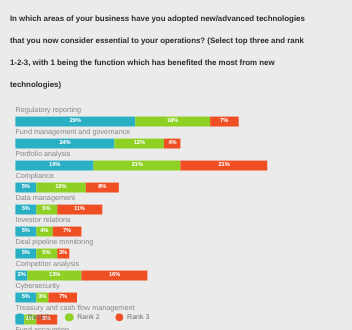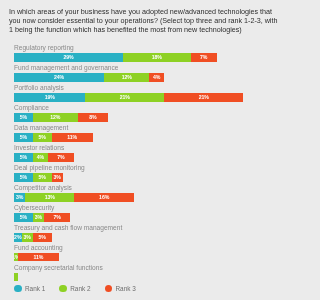--- a/index.html
+++ b/index.html
@@ -16,22 +16,22 @@
   }
   #chart-root {
     width: 286px;
     height: 300px;
     box-sizing: border-box;
     padding: 7px 9px 0 14px;
     position: relative;
   }
   #chart-title {
     font-size: 7.2px;
-    line-height: 9px;
-    font-weight: normal;
+    line-height: 20px;
+    font-weight: bold;
     color: #2d2d2d;
     letter-spacing: -0.02px;
     margin: 0 0 0 -5px;
     width: 272px;
   }
   #bars-area {
     margin-top: 10px;
     margin-left: 0px;
     width: 263px;
   }

